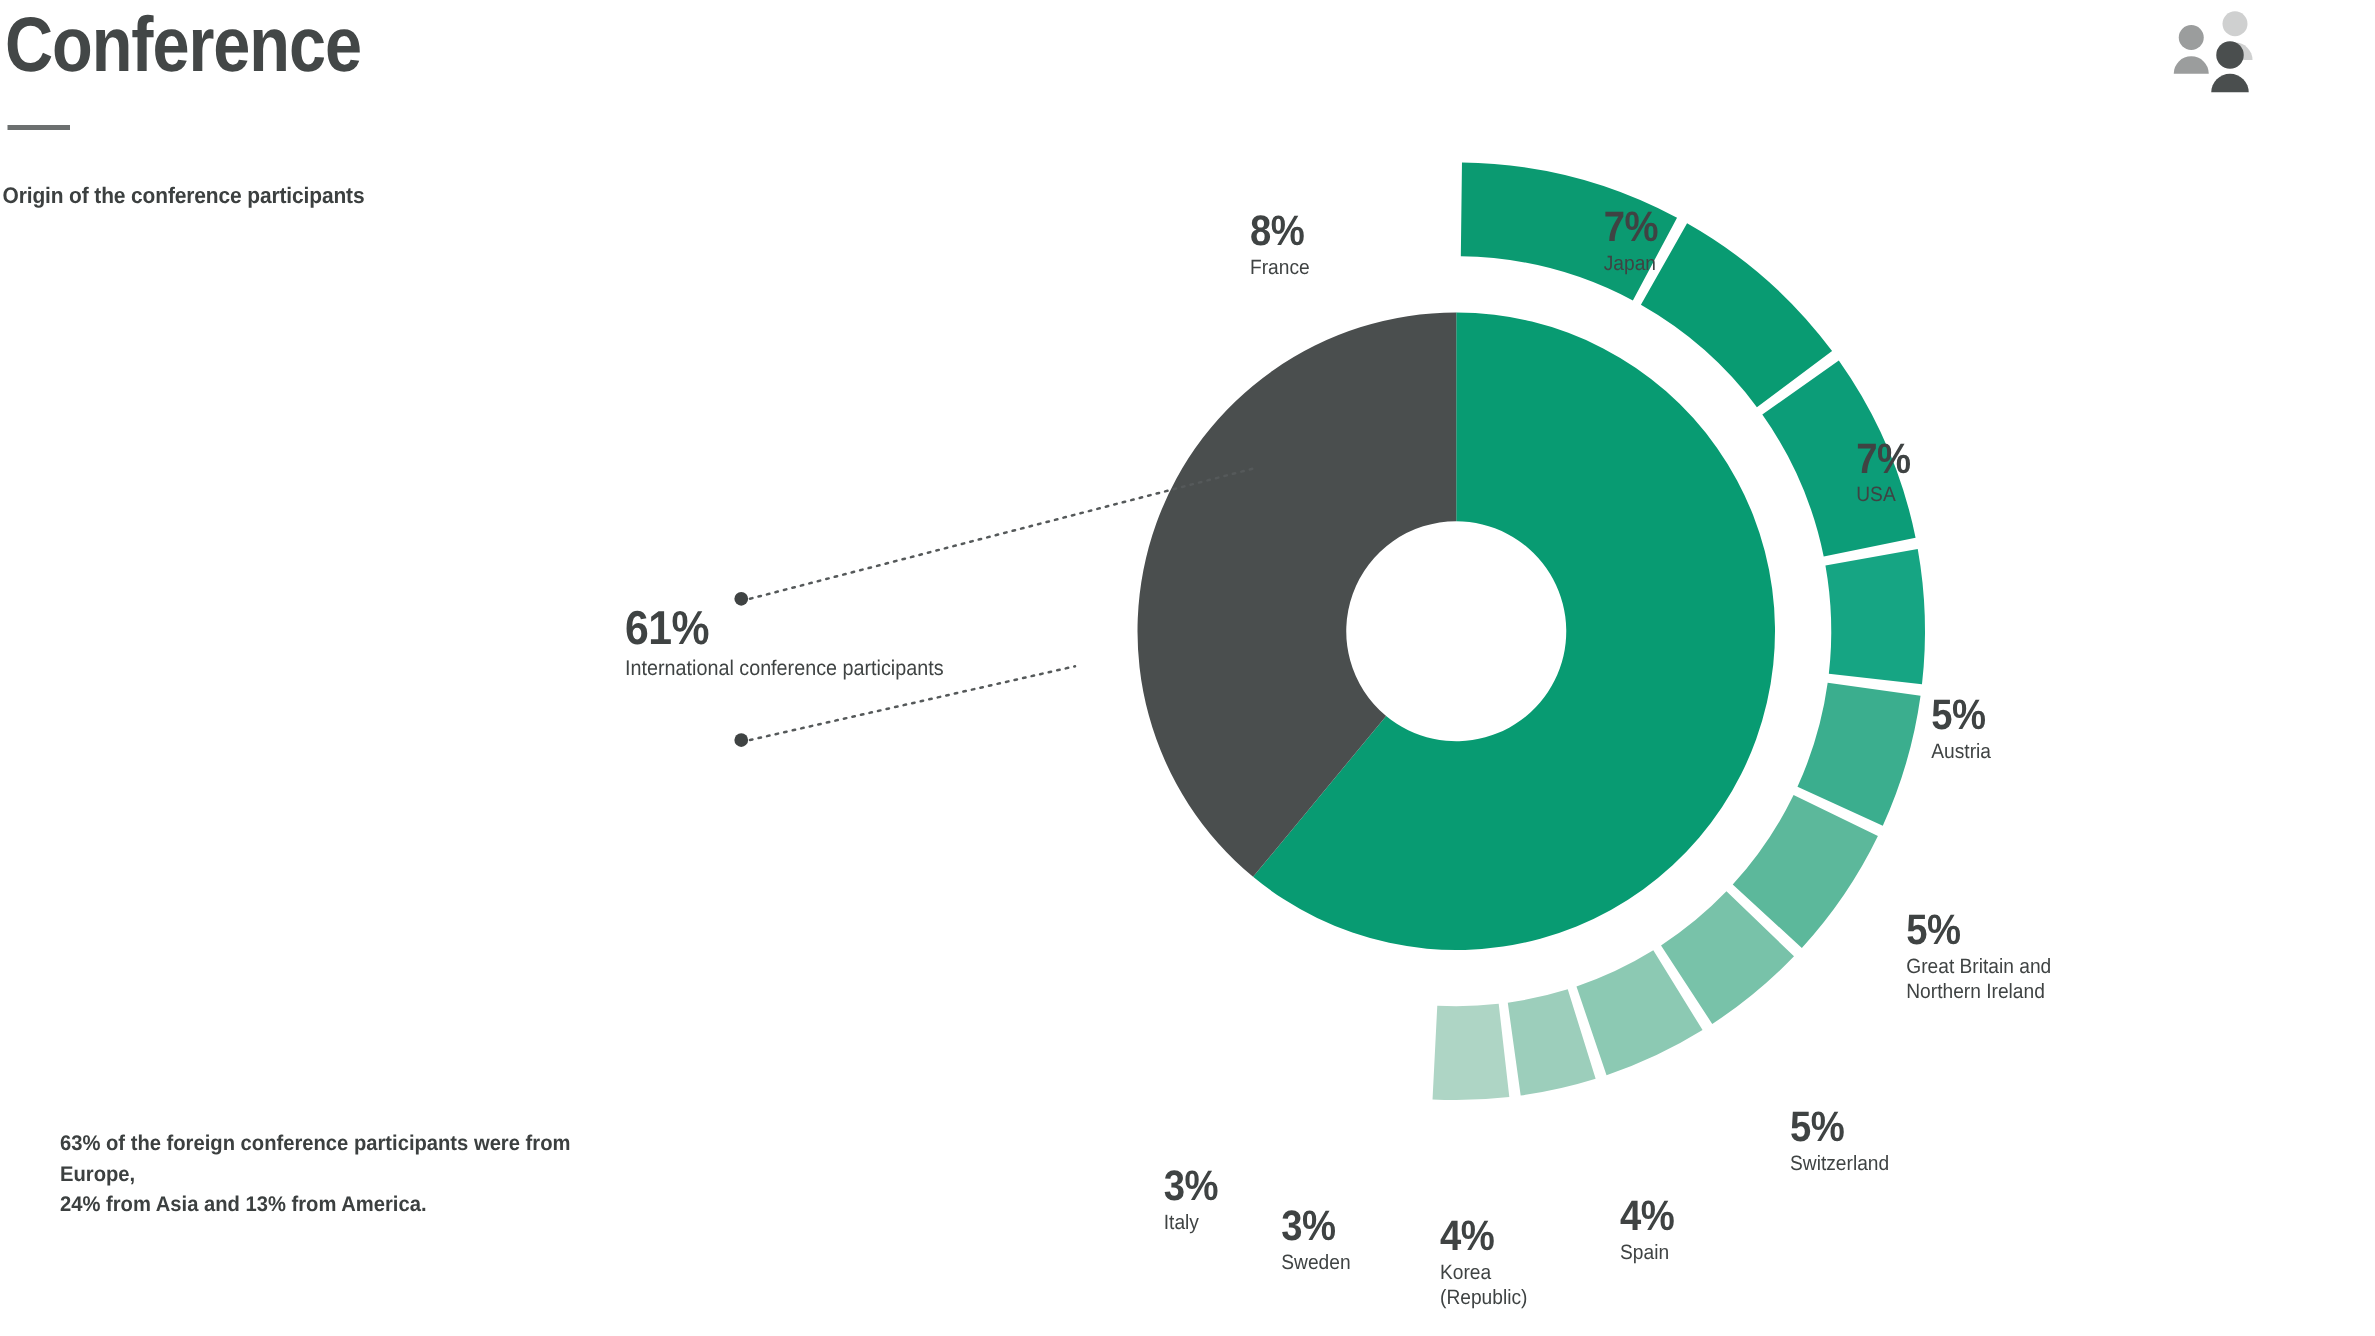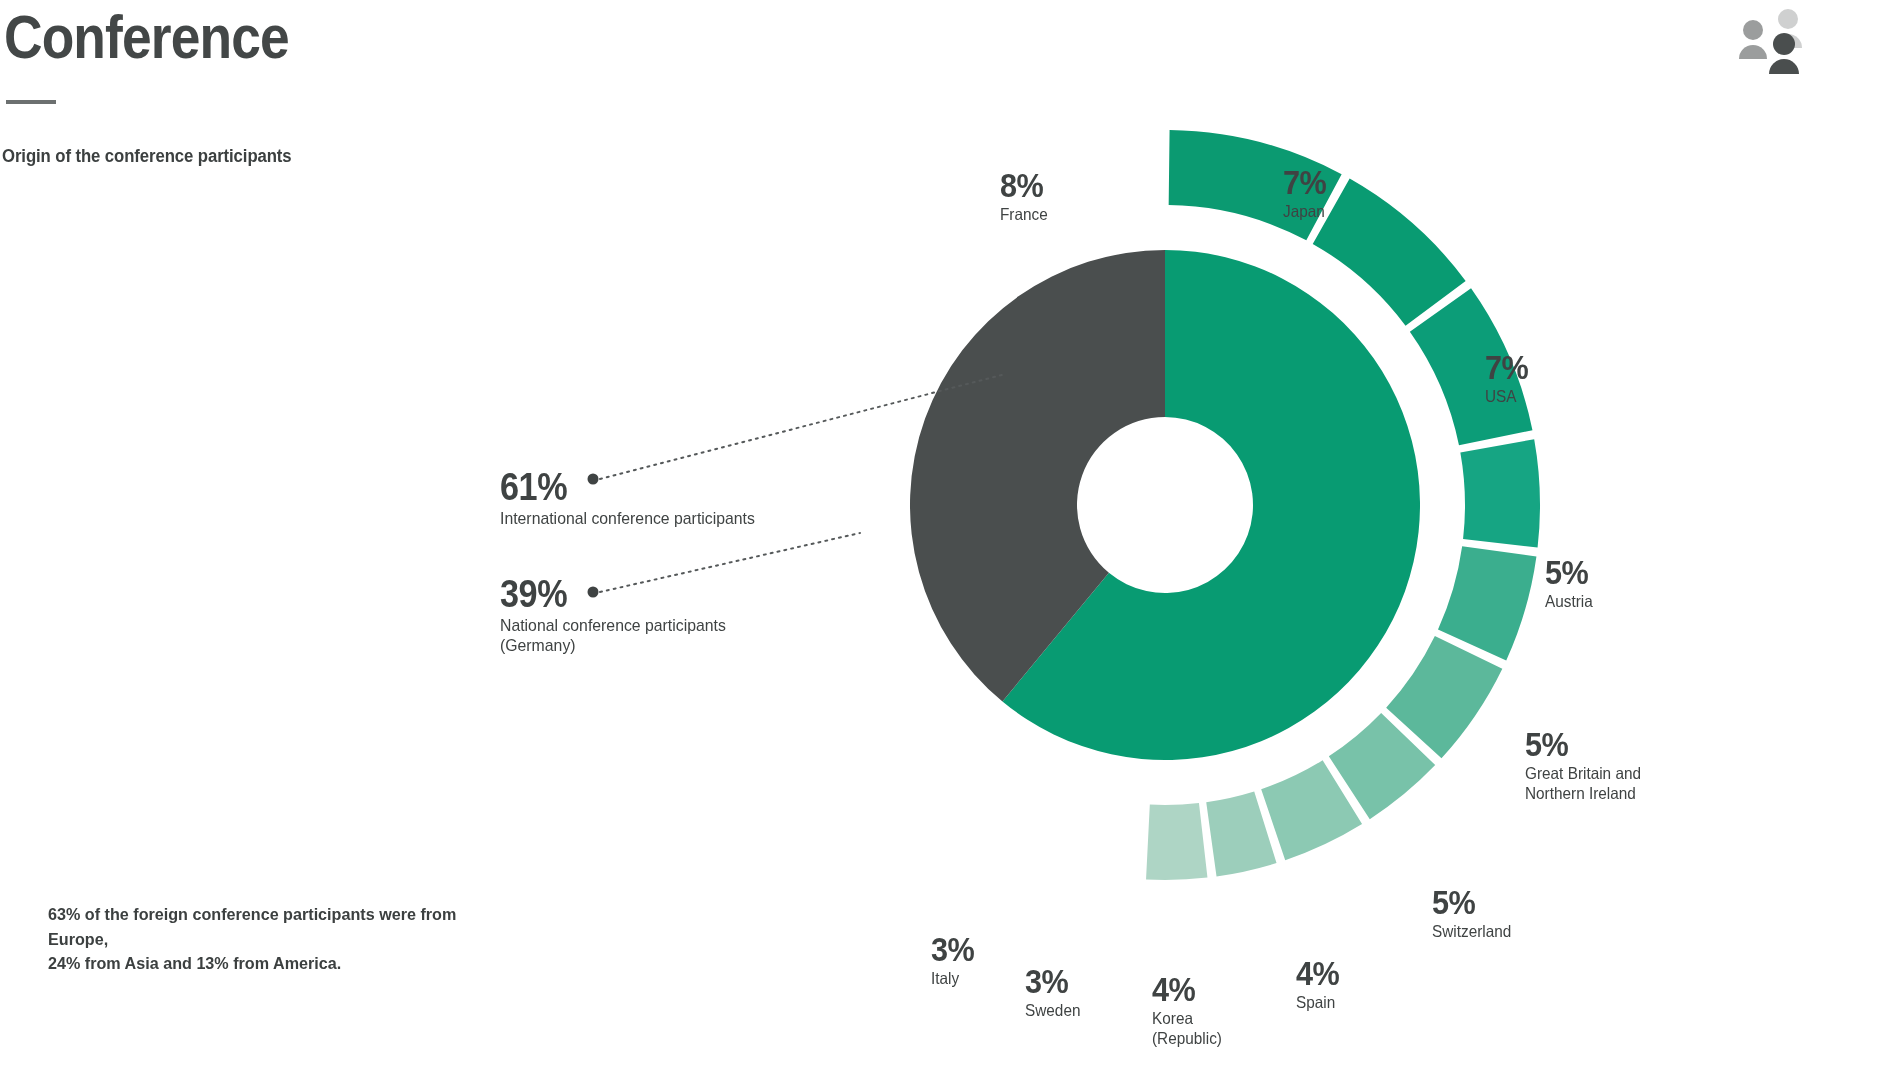--- a/index.html
+++ b/index.html
@@ -172,30 +172,25 @@
     <g stroke="#55595a" stroke-width="2" stroke-dasharray="2 5" stroke-linecap="round" fill="none">
       <line x1="600" y1="479" x2="1002" y2="375"></line>
       <line x1="600" y1="592" x2="860" y2="533"></line>
     </g>
     <g fill="#3f4343">
       <circle cx="593" cy="479" r="5.5"></circle>
       <circle cx="593" cy="592" r="5.5"></circle>
     </g>
   </svg>
 
-  <div class="callout big" style="left:500px; top:468px;">
+  <div class="callout big" style="left:500px; top:484px;">
     <span class="pct">61%</span>
     <span class="name">International conference participants</span>
   </div>
 
-  <div class="callout big" style="left:500px; top:575px;">
-    <span class="pct">39%</span>
-    <span class="name">National conference participants</span>
-    <span class="name" style="margin-top:0;">(Germany)</span>
-  </div>
 
   <div class="callout" style="left:1000px; top:168px;">
     <span class="pct">8%</span>
     <span class="name">France</span>
   </div>
 
   <div class="callout" style="left:1283px; top:165px;">
     <span class="pct">7%</span>
     <span class="name">Japan</span>
   </div>

